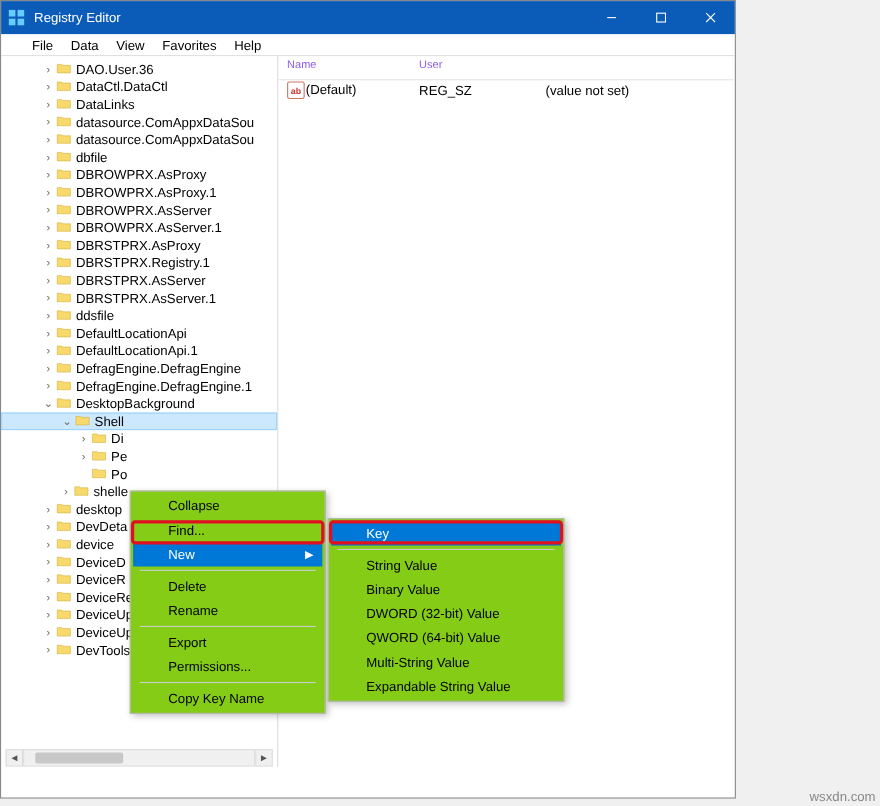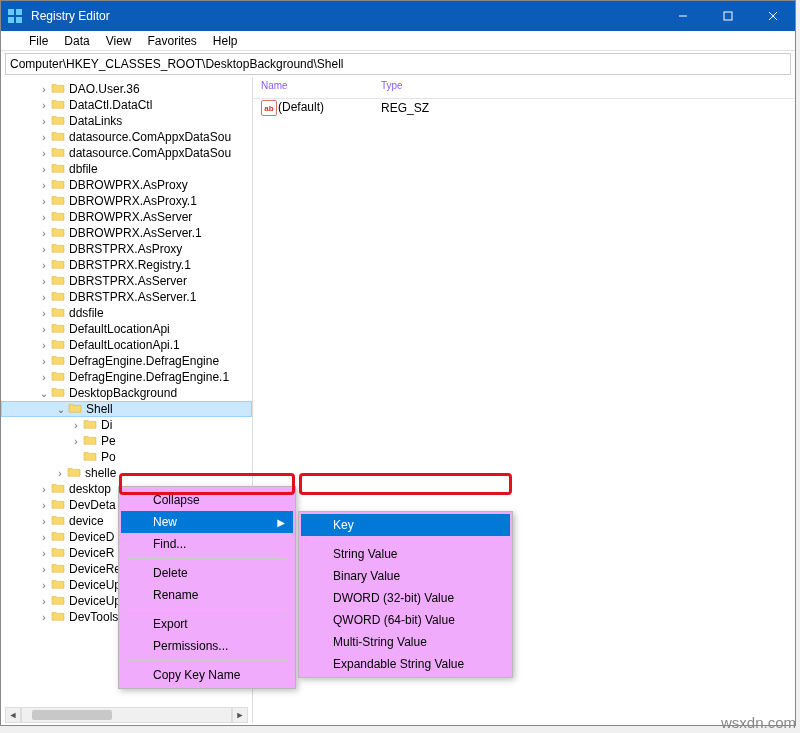--- a/index.html
+++ b/index.html
@@ -1,17 +1,17 @@
 <!DOCTYPE html>
 <html><head>
 <meta charset="utf-8">
 <style>
 * { box-sizing: border-box; margin: 0; padding: 0; font-family: "Segoe UI", Tahoma, sans-serif; font-size: 12px; }
 body { background: #f0f0f0; width: 800px; height: 733px; overflow: hidden; position: relative; }
-.window { width: 796px; height: 726px; background: #fff; border: 1px solid #888; position: relative; }
+.window { width: 669px; height: 726px; background: #fff; border: 1px solid #888; position: relative; }
 .titlebar { height: 30px; background: #0b5bb9; color: #fff; display: flex; align-items: center; padding: 0 0 0 6px; }
 .titlebar .icon { width: 16px; height: 16px; margin-right: 8px; display: inline-flex; align-items: center; justify-content: center; }
 .titlebar .title { flex: 1; font-size: 12px; }
 .win-controls { display: flex; height: 100%; }
 .win-btn { width: 45px; height: 30px; display: flex; align-items: center; justify-content: center; color: #fff; }
 .menubar { height: 20px; display: flex; align-items: center; padding: 0 20px; border-bottom: 1px solid #e0e0e0; }
 .menubar .menu-item { padding: 2px 8px; cursor: default; }
 .addressbar { height: 22px; border: 1px solid #ccc; margin: 2px 4px; padding: 2px 4px; font-size: 12px; display: flex; align-items: center; }
 .content { display: flex; height: calc(100% - 78px); position: relative; }
 .tree-pane { width: 252px; border-right: 1px solid #ddd; overflow: hidden; padding: 4px 0 0 0; position: relative; }
@@ -28,31 +28,31 @@
 .indent-3 { padding-left: 68px; }
 .list-pane { flex: 1; position: relative; }
 .list-header { display: flex; height: 22px; border-bottom: 1px solid #e5e5e5; }
 .list-header .col { padding: 3px 8px; font-size: 10px; color: #8b5cf6; border-right: 1px solid transparent; }
 .col-name { width: 120px; }
 .col-type { width: 115px; }
 .col-data { flex: 1; }
 .list-row { display: flex; height: 18px; align-items: center; }
 .list-row .cell { padding: 0 8px; font-size: 12px; }
 .ab-icon { width: 16px; height: 16px; display: inline-flex; align-items: center; justify-content: center; margin-right: 1px; border: 1px solid #c76; border-radius: 2px; background: #fff; color: #c33; font-size: 8px; font-weight: bold; }
-.context-menu { position: absolute; background: #f0abfc; border: 1px solid #b8b8b8; box-shadow: 2px 2px 6px rgba(0,0,0,0.25); padding: 2px; z-index: 100; margin-top: 40px; }
+.context-menu { position: absolute; background: #84cc16; border: 1px solid #b8b8b8; box-shadow: 2px 2px 6px rgba(0,0,0,0.25); padding: 2px; z-index: 100; }
 .cm-item { padding: 4px 30px 4px 32px; font-size: 12px; cursor: default; position: relative; }
 .cm-item.hover-blue { background: #0078d7; color: #fff; }
 .cm-sep { height: 1px; background: #ccc; margin: 3px 6px; }
 .cm-arrow { position: absolute; right: 8px; top: 50%; transform: translateY(-50%); font-size: 10px; }
 .cm1 { left: 118px; top: 446px; width: 178px; }
 .cm2 { left: 298px; top: 471px; width: 215px; }
 .highlight-red { position: absolute; border: 3px solid #e01020; border-radius: 4px; pointer-events: none; z-index: 200; }
 .hl1 { left: 119px; top: 473px; width: 176px; height: 22px; }
 .hl2 { left: 299px; top: 473px; width: 213px; height: 22px; }
-.watermark { position: absolute; right: 4px; bottom: 2px; font-size: 15px; color: #888; z-index: 300; margin-left: 36px; }
+.watermark { position: absolute; right: 4px; bottom: 2px; font-size: 12px; color: #888; z-index: 300; margin-left: 36px; }
 .scrollbar-h { position: absolute; bottom: 0; left: 4px; right: 4px; height: 16px; display:flex; align-items:center; }
 .sb-track { flex:1; height:16px; background:#f0f0f0; border:1px solid #ddd; position:relative; }
 .sb-thumb { position:absolute; left:10px; top:2px; width:80px; height:10px; background:#c8c8c8; border-radius:2px;}
 .sb-btn { width:16px; height:16px; border:1px solid #ddd; background:#f0f0f0; display:flex; align-items:center; justify-content:center; font-size:9px; color:#555;}
 </style>
 </head>
 <body>
 
 <div class="window">
 
@@ -87,23 +87,20 @@
   </div>
 
   <div class="menubar">
     <div class="menu-item">File</div>
     <div class="menu-item">Data</div>
     <div class="menu-item">View</div>
     <div class="menu-item">Favorites</div>
     <div class="menu-item">Help</div>
   </div>
 
-  <div class="addressbar">
-    <span>Computer\HKEY_CLASSES_ROOT\DesktopBackground\Shell</span>
-  </div>
 
   <div class="content">
     <div class="tree-pane">
       <ul class="tree" id="tree-root">
           <li class="tree-row indent-1">
             <span class="chevron">›</span>
             <span class="folder-icon"><svg viewBox="0 0 16 14">
                 <path d="M1 3 L1 12 L15 12 L15 4 L7 4 L6 3 Z" fill="#f8d96b" stroke="#c9a227" stroke-width="0.5"></path>
               </svg></span>
             <span class="tree-label">DAO.User.36</span>
@@ -344,40 +341,41 @@
         <div class="sb-btn">◄</div>
         <div class="sb-track">
             <div class="sb-thumb"></div>
           </div>
         <div class="sb-btn">►</div>
       </div>
     </div>
     <div class="list-pane">
       <div class="list-header">
         <div class="col col-name">Name</div>
-        <div class="col col-type">Type</div>
+        <div class="col col-type">User</div>
       </div>
       <div class="list-row">
         <div class="cell col-name">
           <span class="ab-icon">ab</span><span>(Default)</span>
         </div>
         <div class="cell col-type">REG_SZ</div>
+        <div class="cell col-data">(value not set)</div>
       </div>
     </div>
   </div>
 
 </div>
 
 <div class="context-menu cm1">
   <div class="cm-item">Collapse</div>
+  <div class="cm-item">Find...</div>
   <div class="cm-item hover-blue">
     <span>New</span>
     <span class="cm-arrow">▶</span>
   </div>
-  <div class="cm-item">Find...</div>
   <div class="cm-sep"></div>
   <div class="cm-item">Delete</div>
   <div class="cm-item">Rename</div>
   <div class="cm-sep"></div>
   <div class="cm-item">Export</div>
   <div class="cm-item">Permissions...</div>
   <div class="cm-sep"></div>
   <div class="cm-item">Copy Key Name</div>
 </div>
 

